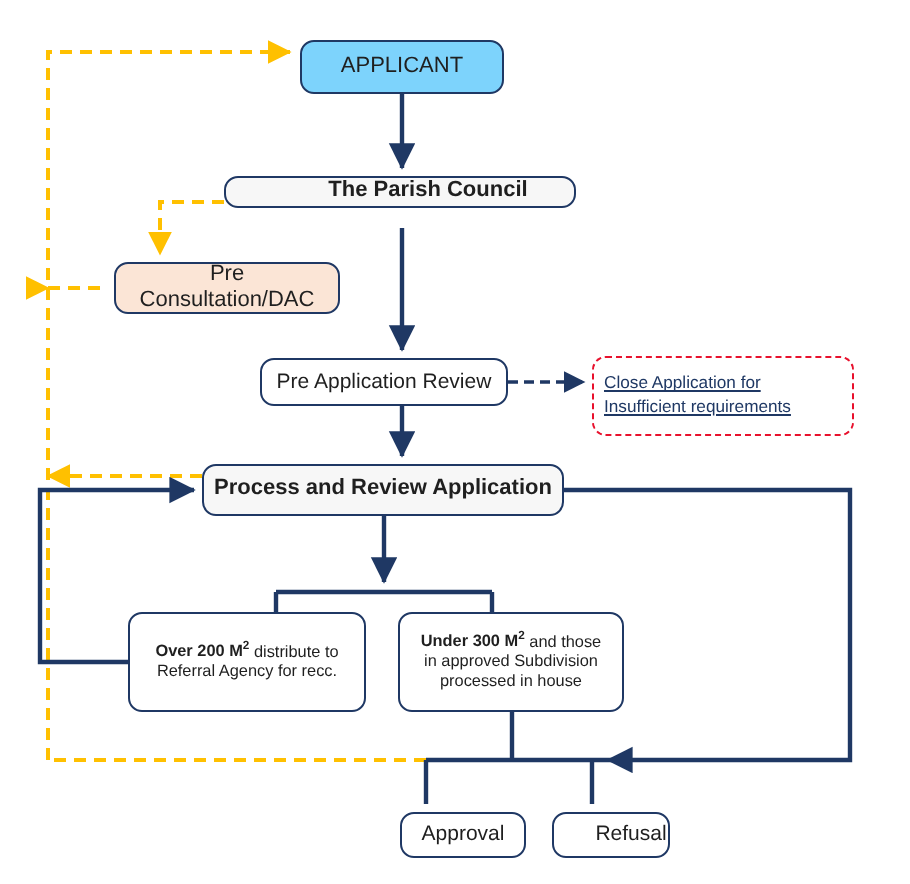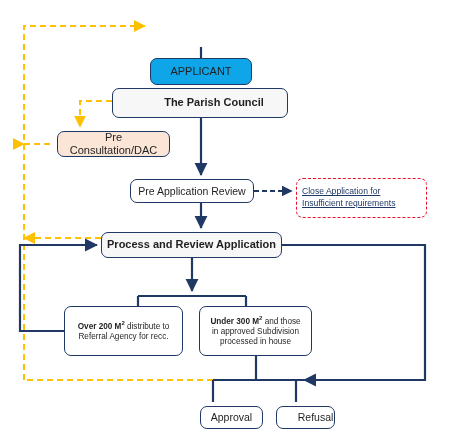--- a/index.html
+++ b/index.html
@@ -16,29 +16,29 @@
     box-sizing:border-box;
     border:1.6px solid #1F3864;
     border-radius:7px;
     display:flex;
     align-items:center;
     justify-content:center;
     text-align:center;
     color:#1F1F1F;
     line-height:1.22;
   }
-  .node.gray{background:#0ea5e9;margin-top:38px;}
+  .node.gray{background:#7dd3fc;}
   .node.white{background:#F7F7F7;}
   .node.peach{background:#FBE5D6;}
   .node.plain{background:#FFFFFF;}
   .node.bold{font-weight:bold;}
   .node .txt{display:block;padding:0 4px;}
 
   #applicant{left:150px;top:20px;width:102px;height:27px;font-size:11px;}
-  #parish{left:112px;top:88px;width:176px;height:30px;font-size:11px;padding-left:28px;}
+  #parish{left:112px;top:88px;width:176px;height:16px;font-size:11px;padding-left:28px;}
   #preconsult{left:57px;top:131px;width:113px;height:26px;font-size:11px;}
   #prereview{left:130px;top:179px;width:124px;height:24px;font-size:10.5px;}
   #process{left:101px;top:232px;width:181px;height:26px;font-size:11px;}
   #over300{left:64px;top:306px;width:119px;height:50px;font-size:8.2px;}
   #under300{left:199px;top:306px;width:113px;height:50px;font-size:8.2px;}
   #approval{left:200px;top:406px;width:63px;height:23px;font-size:10.5px;}
   #refusal{left:276px;top:406px;width:59px;height:23px;font-size:10.5px;padding-left:20px;}
 
   #closeapp{
     position:absolute;

